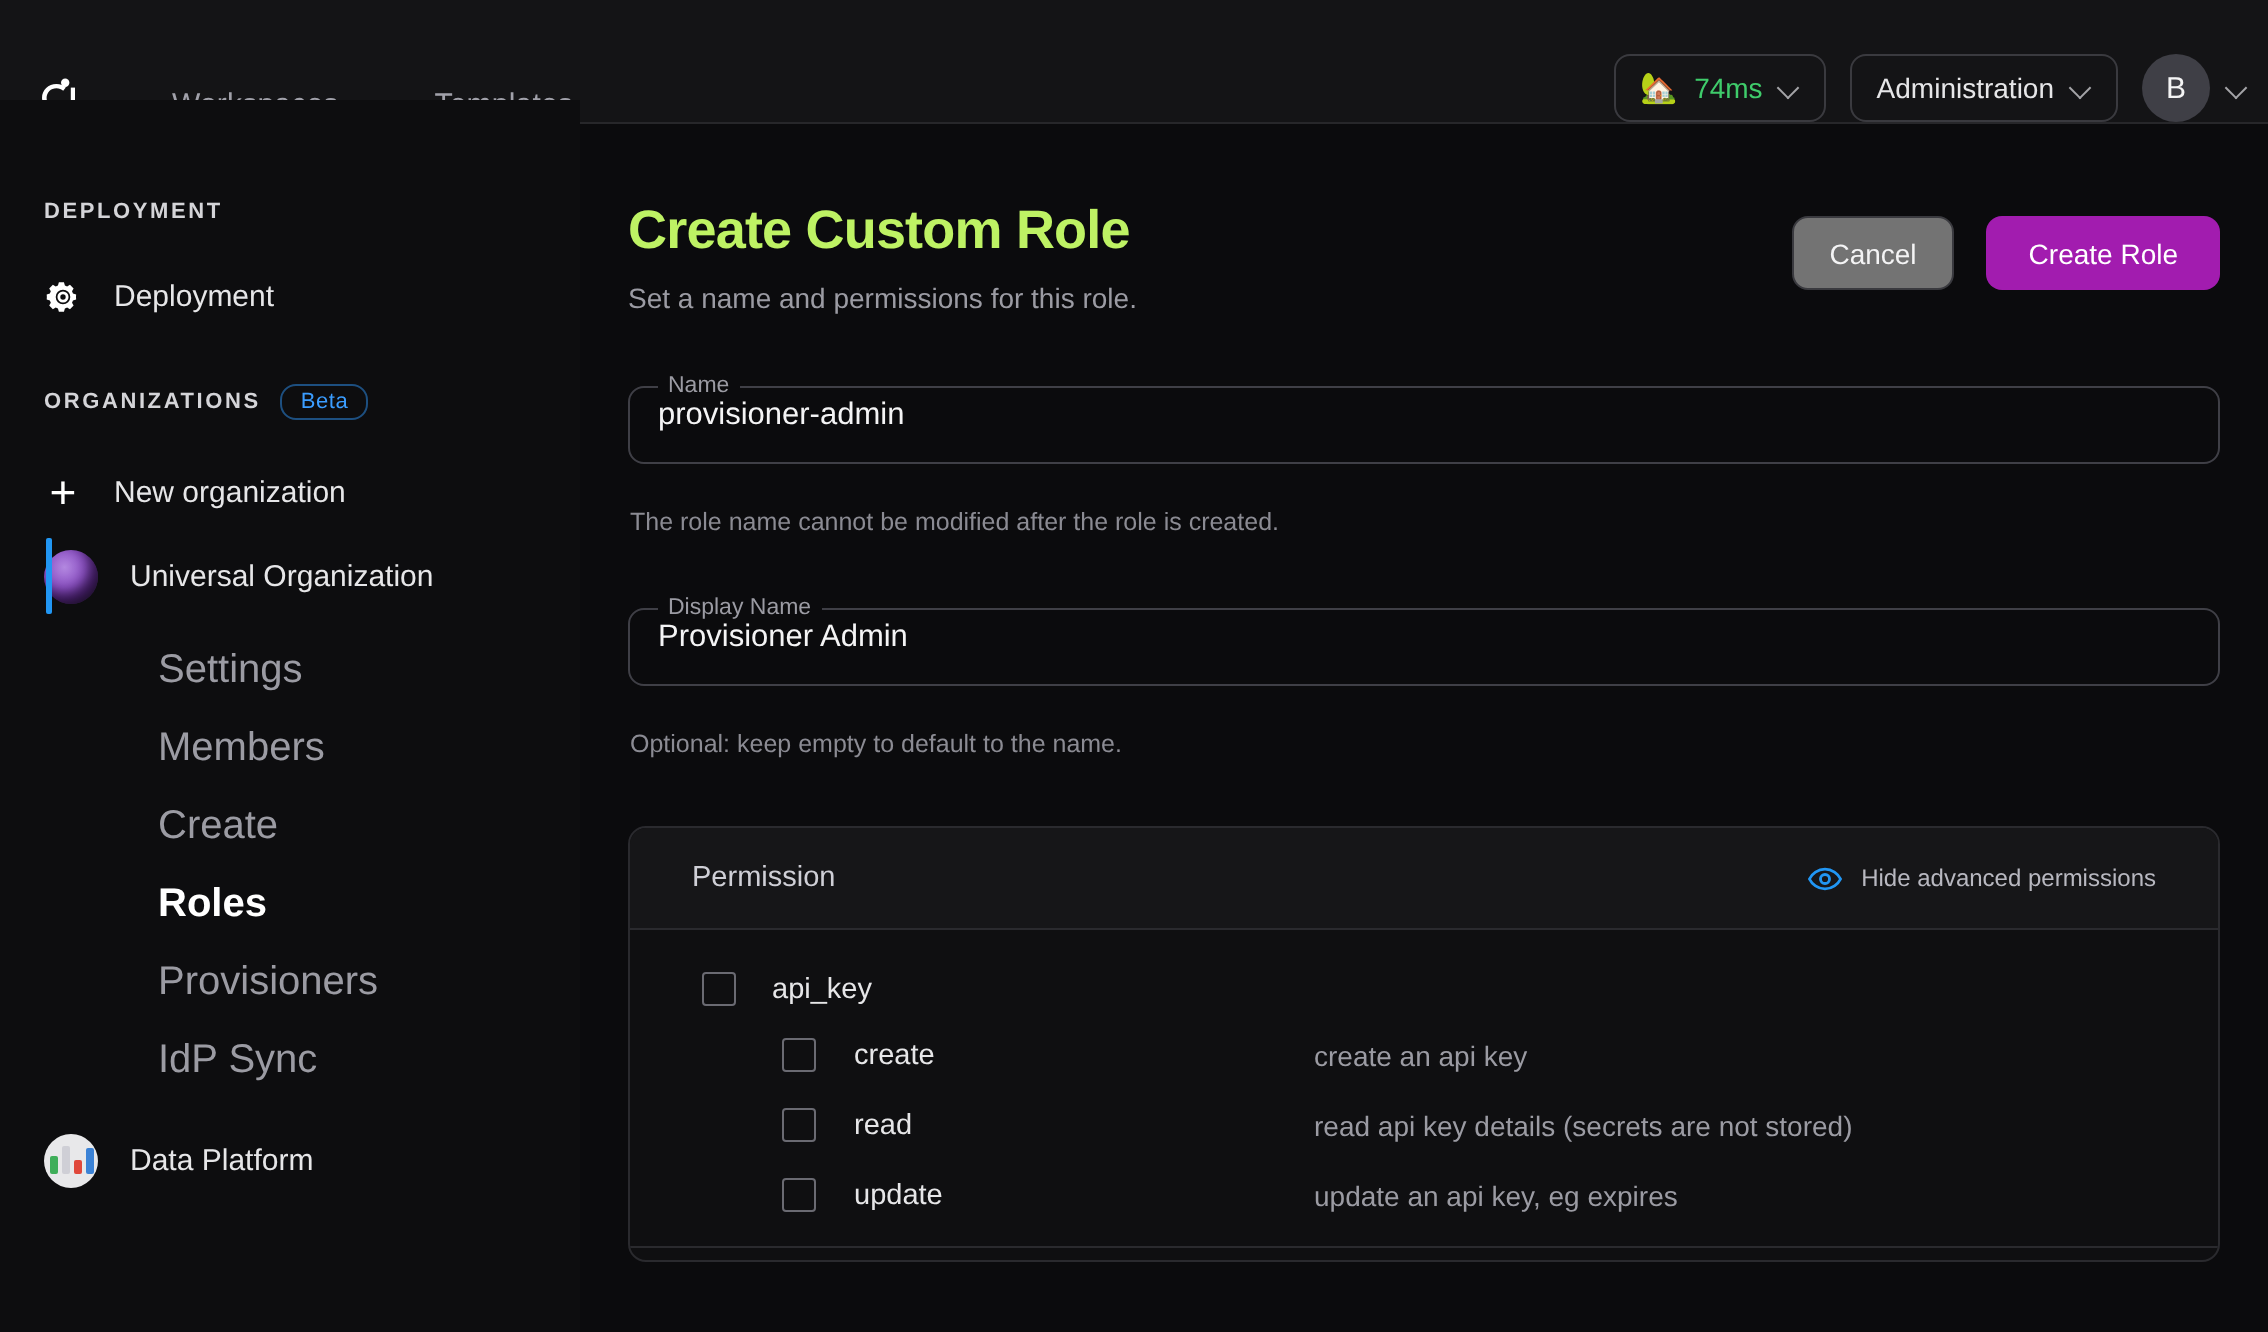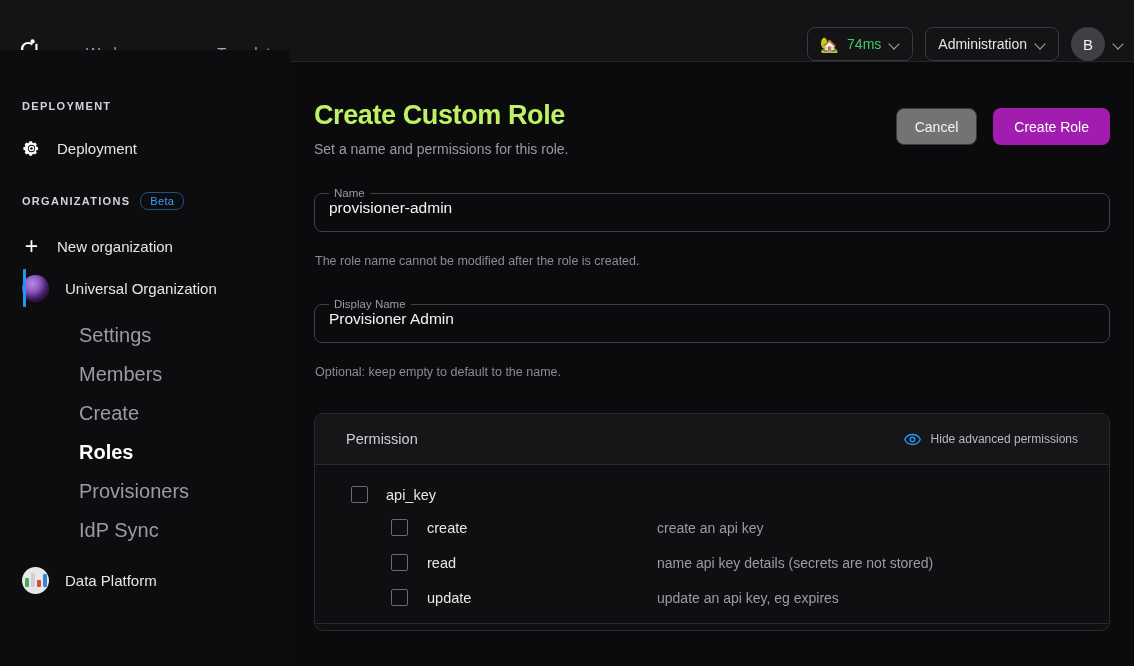--- a/index.html
+++ b/index.html
@@ -290,21 +290,21 @@
       <div class="perm-row">
         <span class="cb"></span>
         <span class="perm-name">create</span>
         <span class="perm-desc">create an api key</span>
       </div>
 
 
       <div class="perm-row">
         <span class="cb"></span>
         <span class="perm-name">read</span>
-        <span class="perm-desc">name api key details (secrets are not stored)</span>
+        <span class="perm-desc">read api key details (secrets are not stored)</span>
       </div>
 
       <div class="perm-row">
         <span class="cb"></span>
         <span class="perm-name">update</span>
         <span class="perm-desc">update an api key, eg expires</span>
       </div>
 
       <div class="divider"></div>
     </div>

